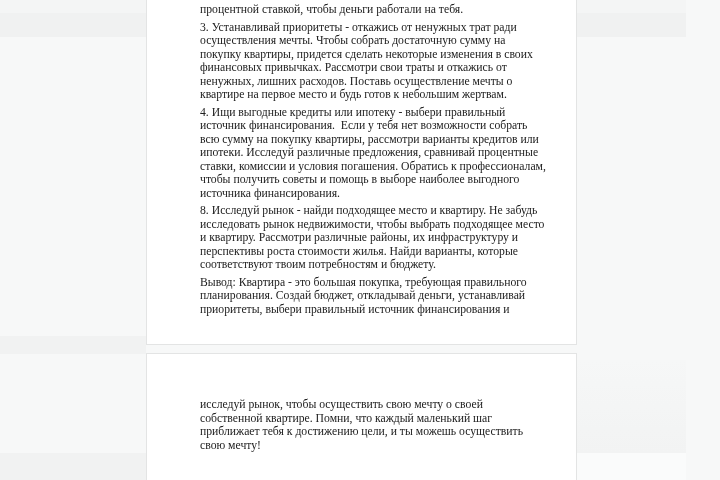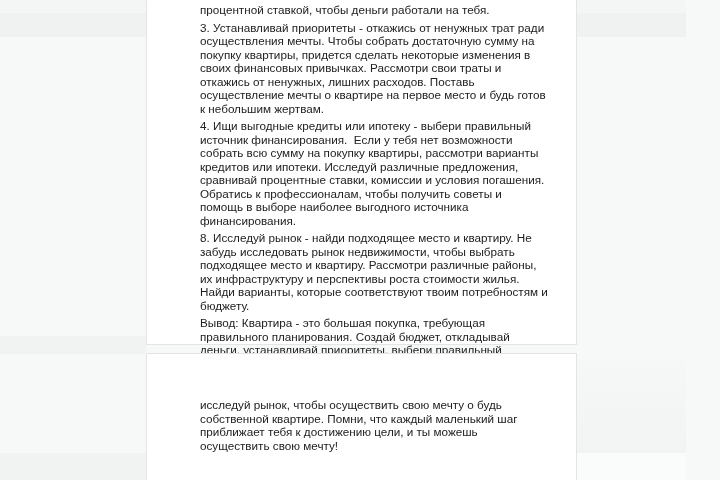--- a/index.html
+++ b/index.html
@@ -7,20 +7,21 @@
     width: 720px; height: 480px;
     overflow: hidden;
     background: #f7f8f8;
     font-family: "Liberation Sans", sans-serif;
   }
   .viewport {
     position: relative;
     width: 686px; height: 480px;
     background: #f7f8f8;
     overflow: hidden;
+    font-family: Liberation Serif, serif;
   }
   .band { position: absolute; }
   .band-top-edge    { top: 0;   left: 0;   width: 720px; height: 13px; background: #f4f5f5; }
   .band-upper       { top: 13px; left: 0;  width: 720px; height: 24px; background: #f0f1f1; }
   .band-left-gap    { top: 336px; left: 0; width: 146px; height: 18px; background: #f1f2f2; }
   .band-left-bottom { top: 453px; left: 0; width: 146px; height: 27px; background: #f1f2f2; }
   .band-right-mid   { top: 360px; left: 577px; width: 143px; height: 93px;
                       background: linear-gradient(#f6f7f7, #f2f3f3); }
   .band-right-bottom{ top: 453px; left: 577px; width: 143px; height: 27px; background: #fafbfb; }
 
@@ -65,16 +66,16 @@
 
   <div class="page page-1">
     <p>процентной ставкой, чтобы деньги работали на тебя.</p>
     <p>3. Устанавливай приоритеты - откажись от ненужных трат ради осуществления мечты. Чтобы собрать достаточную сумму на покупку квартиры, придется сделать некоторые изменения в своих финансовых привычках. Рассмотри свои траты и откажись от ненужных, лишних расходов. Поставь осуществление мечты о квартире на первое место и будь готов к небольшим жертвам.</p>
     <p>4. Ищи выгодные кредиты или ипотеку - выбери правильный источник финансирования.  Если у тебя нет возможности собрать всю сумму на покупку квартиры, рассмотри варианты кредитов или ипотеки. Исследуй различные предложения, сравнивай процентные ставки, комиссии и условия погашения. Обратись к профессионалам, чтобы получить советы и помощь в выборе наиболее выгодного источника финансирования.</p>
     <p>8. Исследуй рынок - найди подходящее место и квартиру. Не забудь исследовать рынок недвижимости, чтобы выбрать подходящее место и квартиру. Рассмотри различные районы, их инфраструктуру и перспективы роста стоимости жилья. Найди варианты, которые соответствуют твоим потребностям и бюджету.</p>
     <p>Вывод: Квартира - это большая покупка, требующая правильного планирования. Создай бюджет, откладывай деньги, устанавливай приоритеты, выбери правильный источник финансирования и</p>
   </div>
 
   <div class="page page-2">
-    <p>исследуй рынок, чтобы осуществить свою мечту о будь собственной квартире. Помни, что каждый маленький шаг приближает тебя к достижению цели, и ты можешь осуществить свою мечту!</p>
+    <p>исследуй рынок, чтобы осуществить свою мечту о своей собственной квартире. Помни, что каждый маленький шаг приближает тебя к достижению цели, и ты можешь осуществить свою мечту!</p>
   </div>
 
 </div>
 
 </body></html>

